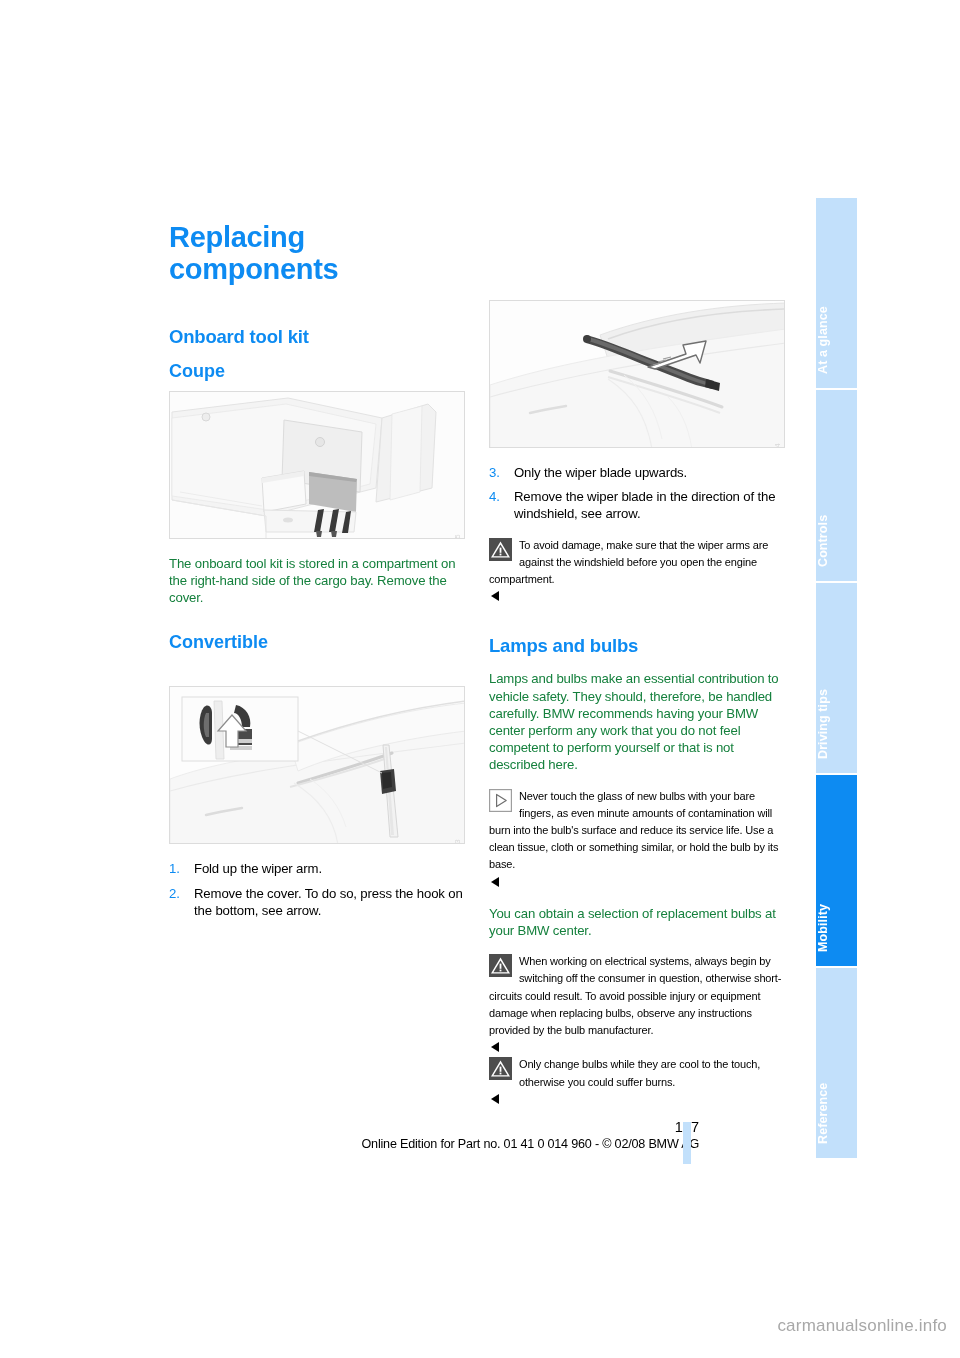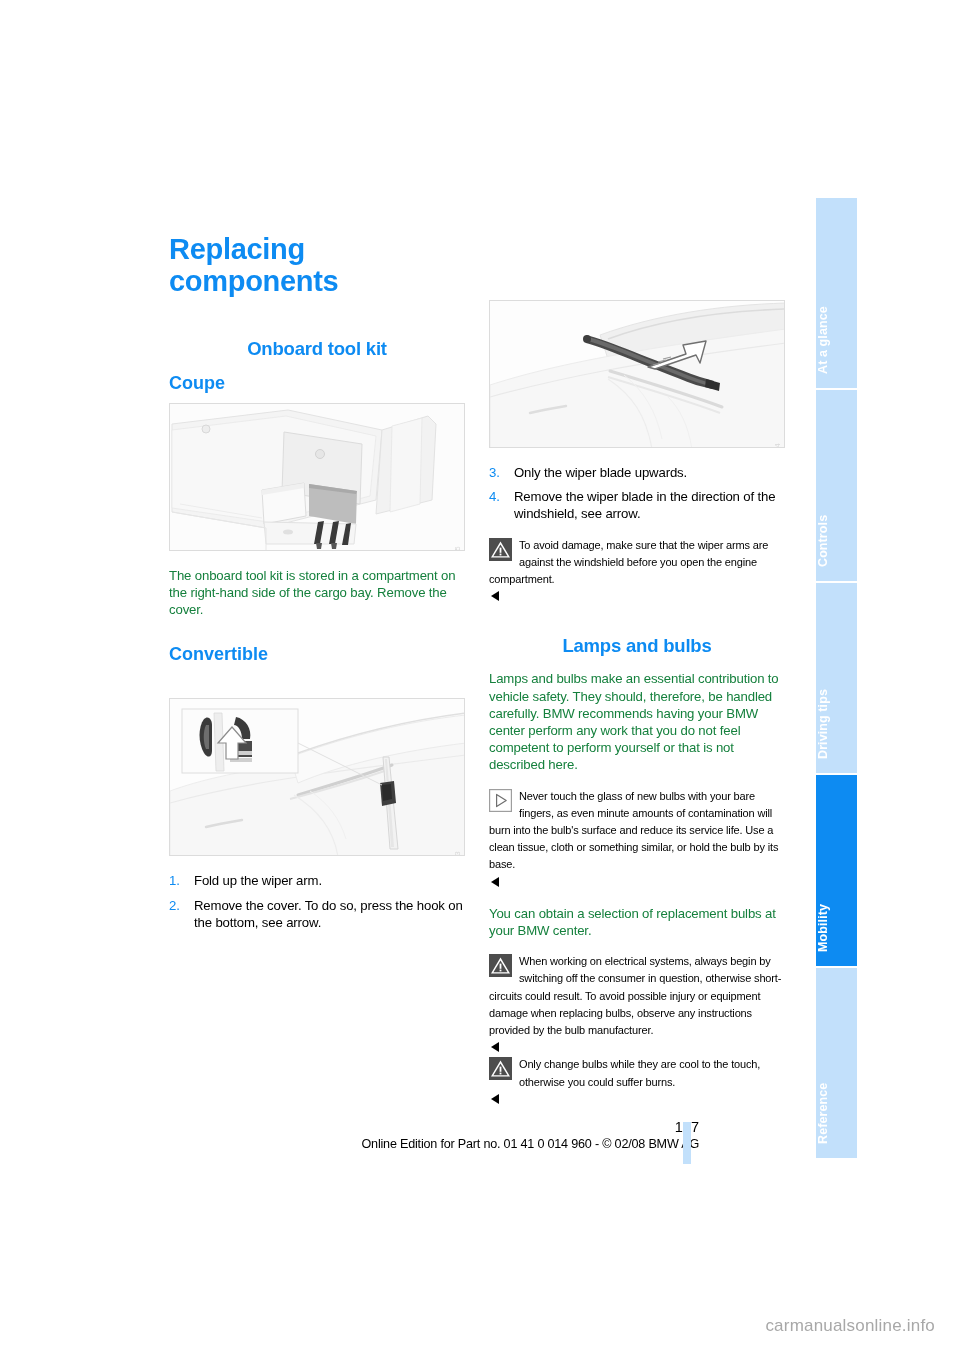--- a/index.html
+++ b/index.html
@@ -49,40 +49,39 @@
     font-size: 12.5px;
     font-weight: bold;
     letter-spacing: 0.1px;
     margin-left: -6.5px;
   }
 
   
   .col {
     position: absolute;
     width: 296px;
-    top: 234px;
+    top: 222px;
   }
   #col-left  { left: 169px; }
   #col-right { left: 489px; top: 300px; }
 
   h1.page-title {
     color: #0d8bf2;
     font-size: 29px;
     font-weight: bold;
     margin: 0 0 40px 0;
     letter-spacing: -0.3px;
     line-height: 1.1;
   }
   h2.sec-title {
     color: #0d8bf2;
     font-size: 18.5px;
     font-weight: bold;
     margin: 0 0 13px 0;
     letter-spacing: -0.2px;
-    text-align: center;
   }
   h2.sec-title.tight { margin-bottom: 11px; }
   h3.sub-title {
     color: #0d8bf2;
     font-size: 18px;
     font-weight: bold;
     margin: 0 0 9px 0;
   }
   p.body {
     font-size: 13.2px;
@@ -199,21 +198,21 @@
     position: absolute;
     left: 683px;
     top: 1122px;
     width: 8px;
     height: 42px;
     background: #c2e0fb;
   }
 
   #watermark {
     position: absolute;
-    left: 0;
+    left: 12px;
     top: 1316px;
     width: 935px;
     text-align: right;
     font-size: 17px;
     color: #a8a8a8;
     letter-spacing: 0.2px;
   }
 </style>
 </head>
 <body>

